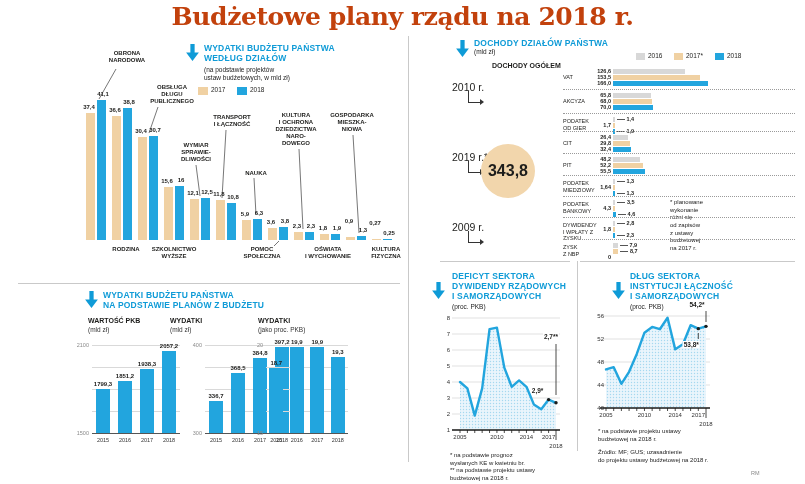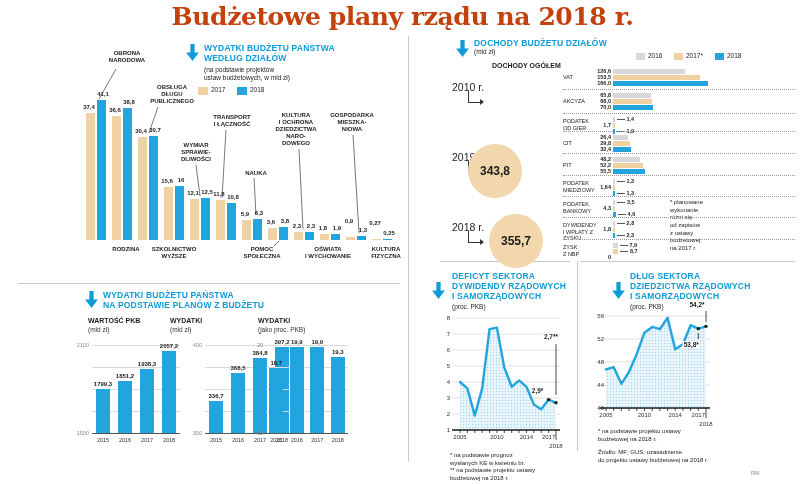--- a/index.html
+++ b/index.html
@@ -47,21 +47,21 @@
 
   <svg class="arrow-icon" style="left:85px;top:291px;" width="13" height="17" viewBox="0 0 12 16">
       <path d="M4 0h4v8h4l-6 8-6-8h4z" fill="#0f9bd7"></path>
     </svg>
   <div class="h pre" style="left:103px;top:290px;">WYDATKI BUDŻETU PAŃSTWA
 NA PODSTAWIE PLANÓW Z BUDŻETU</div>
 
   <svg class="arrow-icon" style="left:456px;top:40px;" width="13" height="17" viewBox="0 0 12 16">
       <path d="M4 0h4v8h4l-6 8-6-8h4z" fill="#0f9bd7"></path>
     </svg>
-  <div class="h" style="left:474px;top:38px;">DOCHODY BUDŻETU DZIAŁÓW</div>
+  <div class="h" style="left:474px;top:38px;">DOCHODY DZIAŁÓW PAŃSTWA</div>
   <div class="note" style="left:474px;top:48px;">(mld zł)</div>
   <div class="abs" style="left:492px;top:62px;font-size:7px;font-weight:700;">DOCHODY OGÓŁEM</div>
   <div class="foot pre" style="left:670px;top:199px;width:60px;line-height:1.28;">* planowane
 wykonanie
 różni się
 od zapisów
 z ustawy
 budżetowej
 na 2017 r.</div>
 
@@ -74,21 +74,21 @@
   <div class="note" style="left:452px;top:303px;">(proc. PKB)</div>
   <div class="foot pre" style="left:450px;top:452px;">* na podstawie prognoz
 wysłanych KE w kwietniu br.
 ** na podstawie projektu ustawy
 budżetowej na 2018 r.</div>
 
   <svg class="arrow-icon" style="left:612px;top:282px;" width="13" height="17" viewBox="0 0 12 16">
       <path d="M4 0h4v8h4l-6 8-6-8h4z" fill="#0f9bd7"></path>
     </svg>
   <div class="h pre" style="left:630px;top:271px;">DŁUG SEKTORA
-DZIEDZICTWA RZĄDOWYCH
+INSTYTUCJI ŁĄCZNOŚĆ
 I SAMORZĄDOWYCH</div>
   <div class="note" style="left:630px;top:303px;">(proc. PKB)</div>
   <div class="foot pre" style="left:598px;top:428px;">* na podstawie projektu ustawy
 budżetowej na 2018 r.</div>
   <div class="foot pre" style="left:598px;top:449px;">Źródło: MF; GUS; uzasadnienie
 do projektu ustawy budżetowej na 2018 r.</div>
 
   <div class="credit" style="left:751px;top:470px;">RM</div>
 <svg width="805" height="484" style="position: absolute; left: 0px; top: 0px; pointer-events: none;">
       <line x1="116" y1="69" x2="99" y2="99" stroke="#3c3c3c" stroke-width="0.7"></line>
@@ -242,25 +242,24 @@
     <div class="abs" style="left: 317.25px; top: 437px; transform: translateX(-50%); font-size: 5.5px; color: rgb(51, 51, 51);">2017</div>
     <div class="abs" style="left: 330.75px; top: 357.32px; width: 14px; height: 75.68px; background: rgb(34, 165, 222);"></div>
     <div class="abs" style="left: 337.75px; top: 349.32px; transform: translateX(-50%); font-size: 6px; font-weight: 700;">19,3</div>
     <div class="abs" style="left: 337.75px; top: 437px; transform: translateX(-50%); font-size: 5.5px; color: rgb(51, 51, 51);">2018</div>
     <div class="abs circle-year" style="left: 452px; top: 81px;">2010 r.</div>
     <div class="abs" style="left: 468px; top: 91px; width: 12px; height: 11px; border-left: 1px solid rgb(51, 51, 51); border-bottom: 1px solid rgb(51, 51, 51);"></div>
     <div class="abs" style="left: 480px; top: 99px; width: 0px; height: 0px; border-left: 4px solid rgb(51, 51, 51); border-top: 3px solid transparent; border-bottom: 3px solid transparent;"></div>
     <div class="abs circle-year" style="left: 452px; top: 151px;">2019 r.*</div>
     <div class="abs" style="left: 468px; top: 161px; width: 12px; height: 11px; border-left: 1px solid rgb(51, 51, 51); border-bottom: 1px solid rgb(51, 51, 51);"></div>
     <div class="abs" style="left: 480px; top: 169px; width: 0px; height: 0px; border-left: 4px solid rgb(51, 51, 51); border-top: 3px solid transparent; border-bottom: 3px solid transparent;"></div>
-    <div class="abs" style="left: 468px; top: 144px; width: 54px; height: 54px; border-radius: 50%; background: rgb(242, 214, 172); display: flex; align-items: center; justify-content: center; font-size: 12px; font-weight: 700;">343,8</div>
-    <div class="abs circle-year" style="left: 452px; top: 221px;">2018 r.</div>
+    <div class="abs" style="left: 481px; top: 144px; width: 54px; height: 54px; border-radius: 50%; background: rgb(242, 214, 172); display: flex; align-items: center; justify-content: center; font-size: 16px; font-weight: 700;">343,8</div>
+    <div class="abs circle-year" style="left: 452px; top: 221px;">2009 r.</div>
     <div class="abs" style="left: 468px; top: 231px; width: 12px; height: 11px; border-left: 1px solid rgb(51, 51, 51); border-bottom: 1px solid rgb(51, 51, 51);"></div>
     <div class="abs" style="left: 480px; top: 239px; width: 0px; height: 0px; border-left: 4px solid rgb(51, 51, 51); border-top: 3px solid transparent; border-bottom: 3px solid transparent;"></div>
-    <div class="abs" style="left: 489px; top: 214px; width: 54px; height: 54px; border-radius: 50%; background: rgb(242, 214, 172); display: flex; align-items: center; justify-content: center; font-size: 12px; font-weight: 700;">355,7</div>
     <div class="abs" style="left: 636px; top: 53px; width: 9px; height: 7px; background: rgb(216, 216, 216);"></div>
     <div class="abs" style="left: 648px; top: 52px; font-size: 6.5px;">2016</div>
     <div class="abs" style="left: 674px; top: 53px; width: 9px; height: 7px; background: rgb(240, 209, 163);"></div>
     <div class="abs" style="left: 686px; top: 52px; font-size: 6.5px;">2017*</div>
     <div class="abs" style="left: 715px; top: 53px; width: 9px; height: 7px; background: rgb(34, 165, 222);"></div>
     <div class="abs" style="left: 727px; top: 52px; font-size: 6.5px;">2018</div>
     <div class="abs" style="left: 563px; top: 73.6px; width: 48px; font-size: 5.5px; line-height: 6.5px; white-space: pre-line;">VAT</div>
     <div class="abs" style="left: 613px; top: 68.5px; width: 72.162px; height: 5px; background: rgb(216, 216, 216);"></div>
     <div class="abs" style="left: 571px; top: 68px; width: 40px; text-align: right; font-size: 5.5px; font-weight: 700;">126,6</div>
     <div class="abs" style="left: 613px; top: 74.5px; width: 87.495px; height: 5px; background: rgb(240, 209, 163);"></div>

